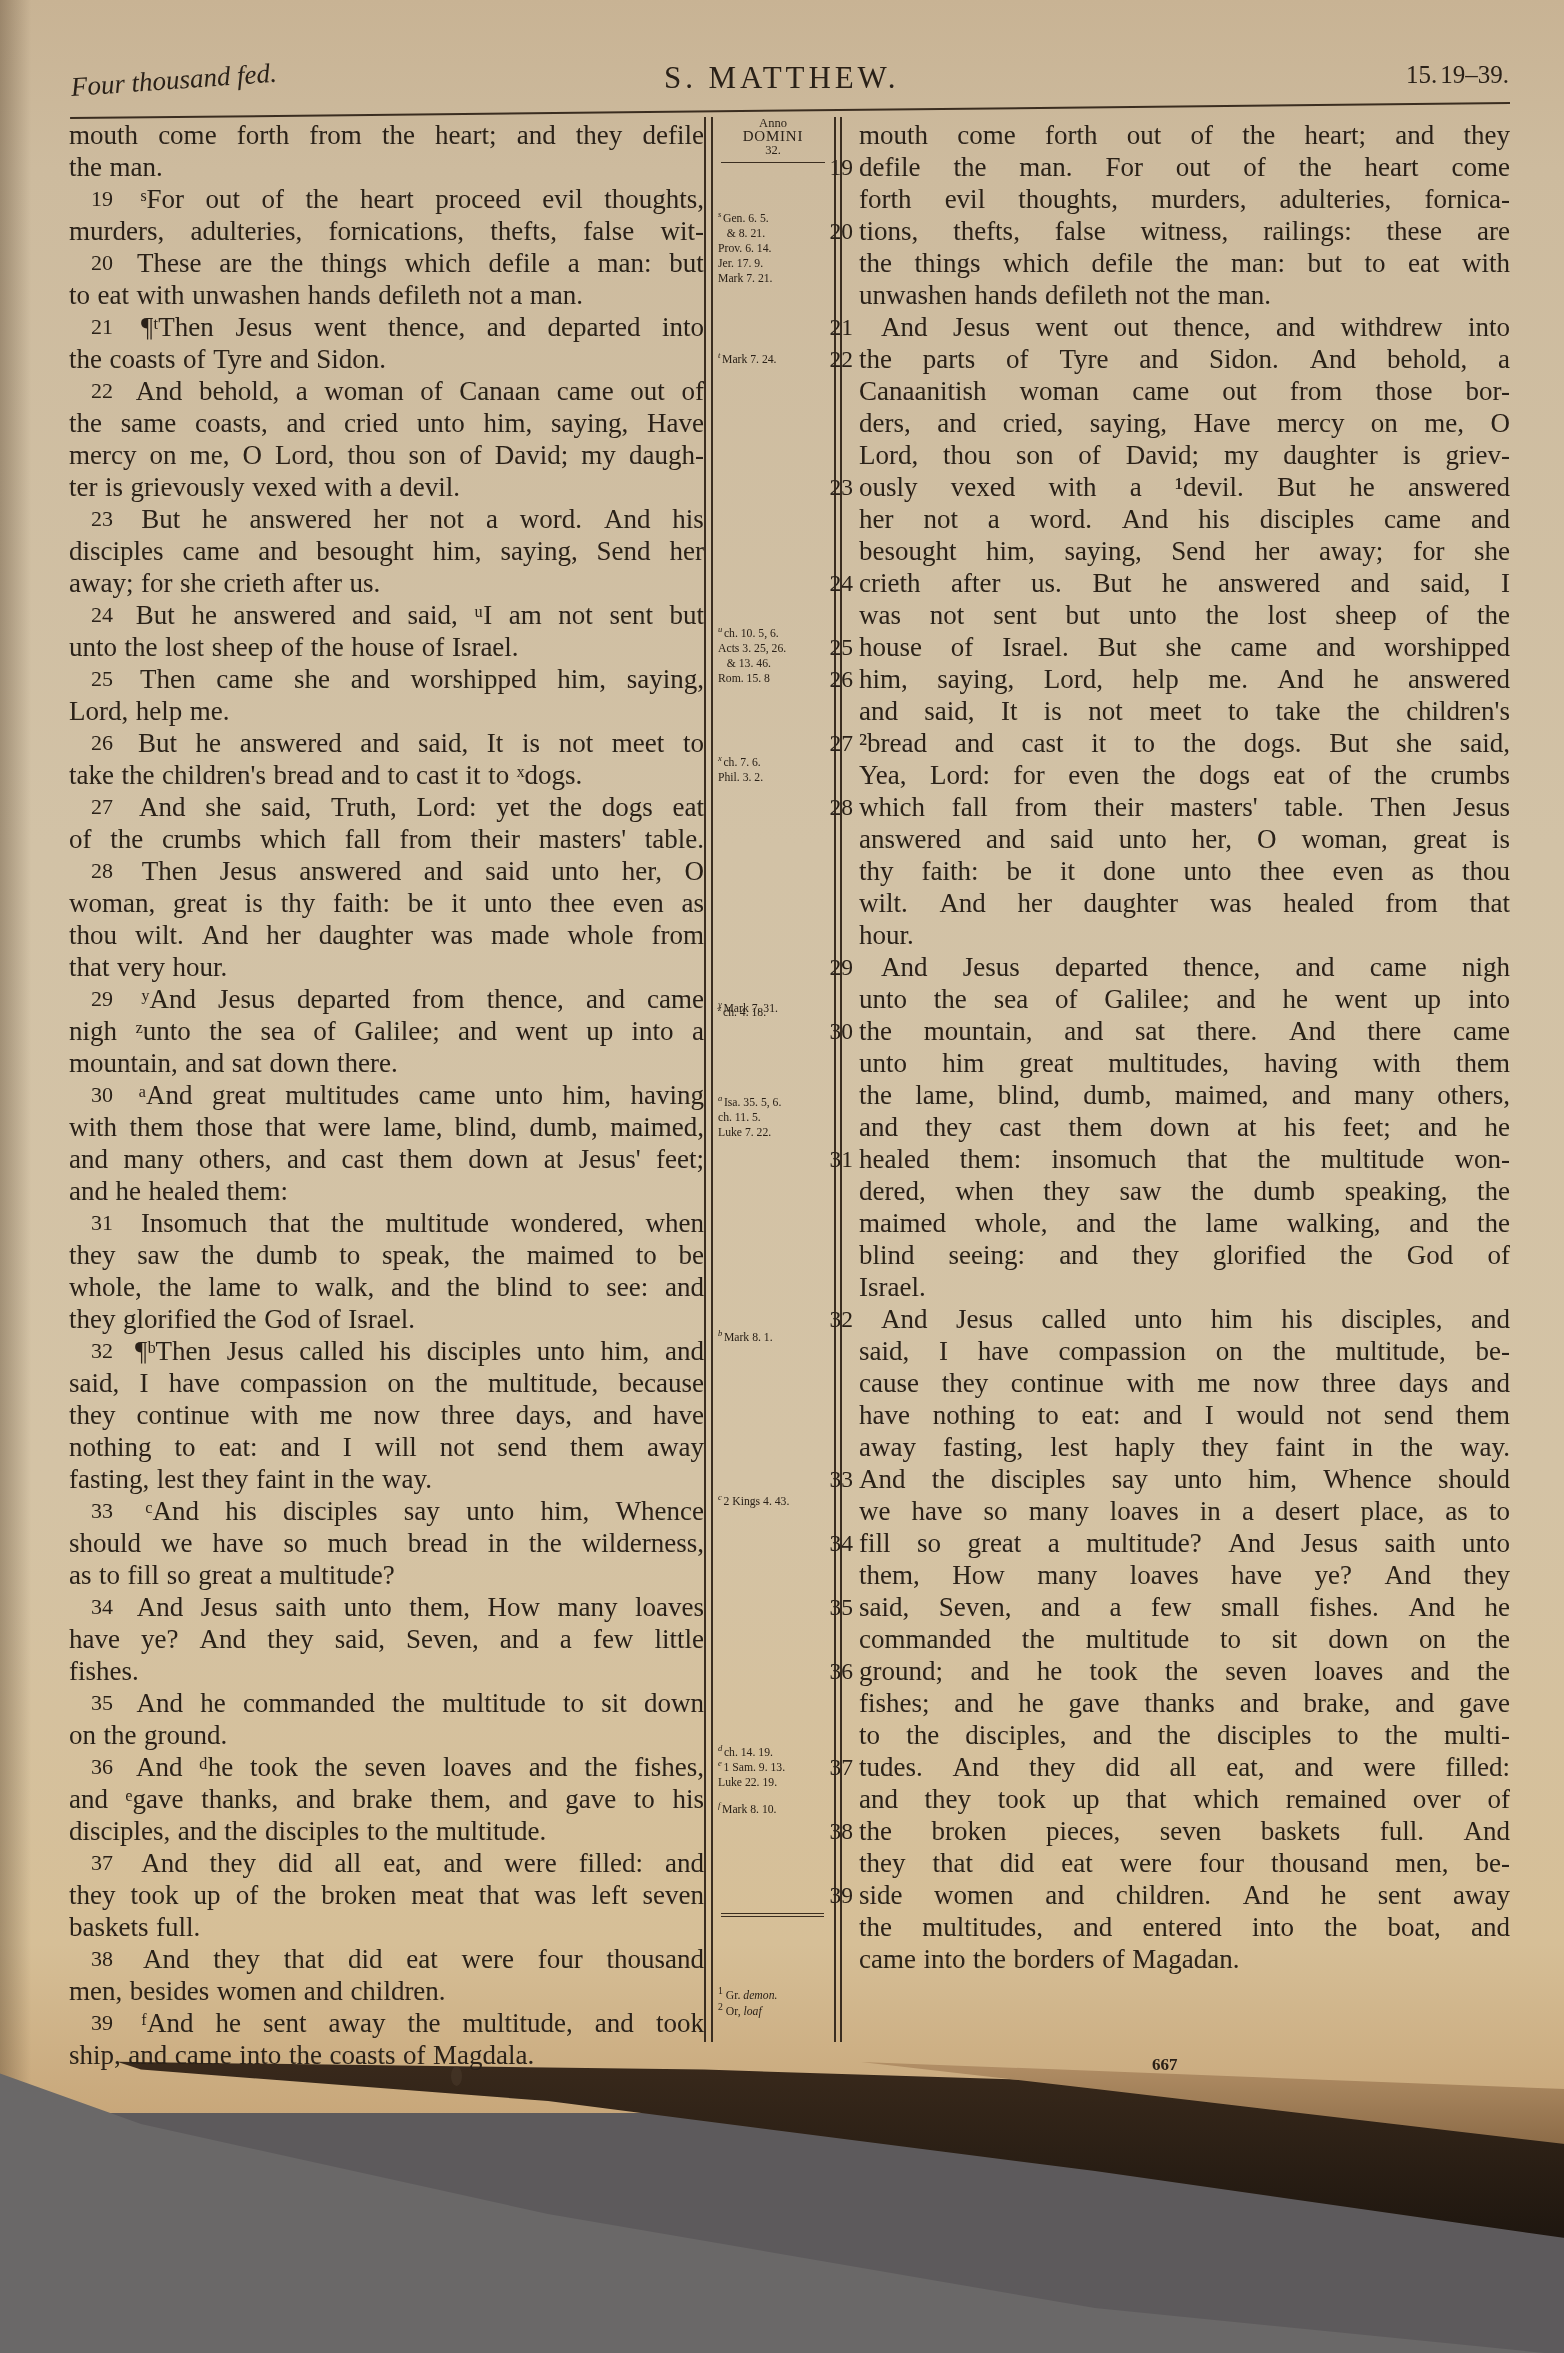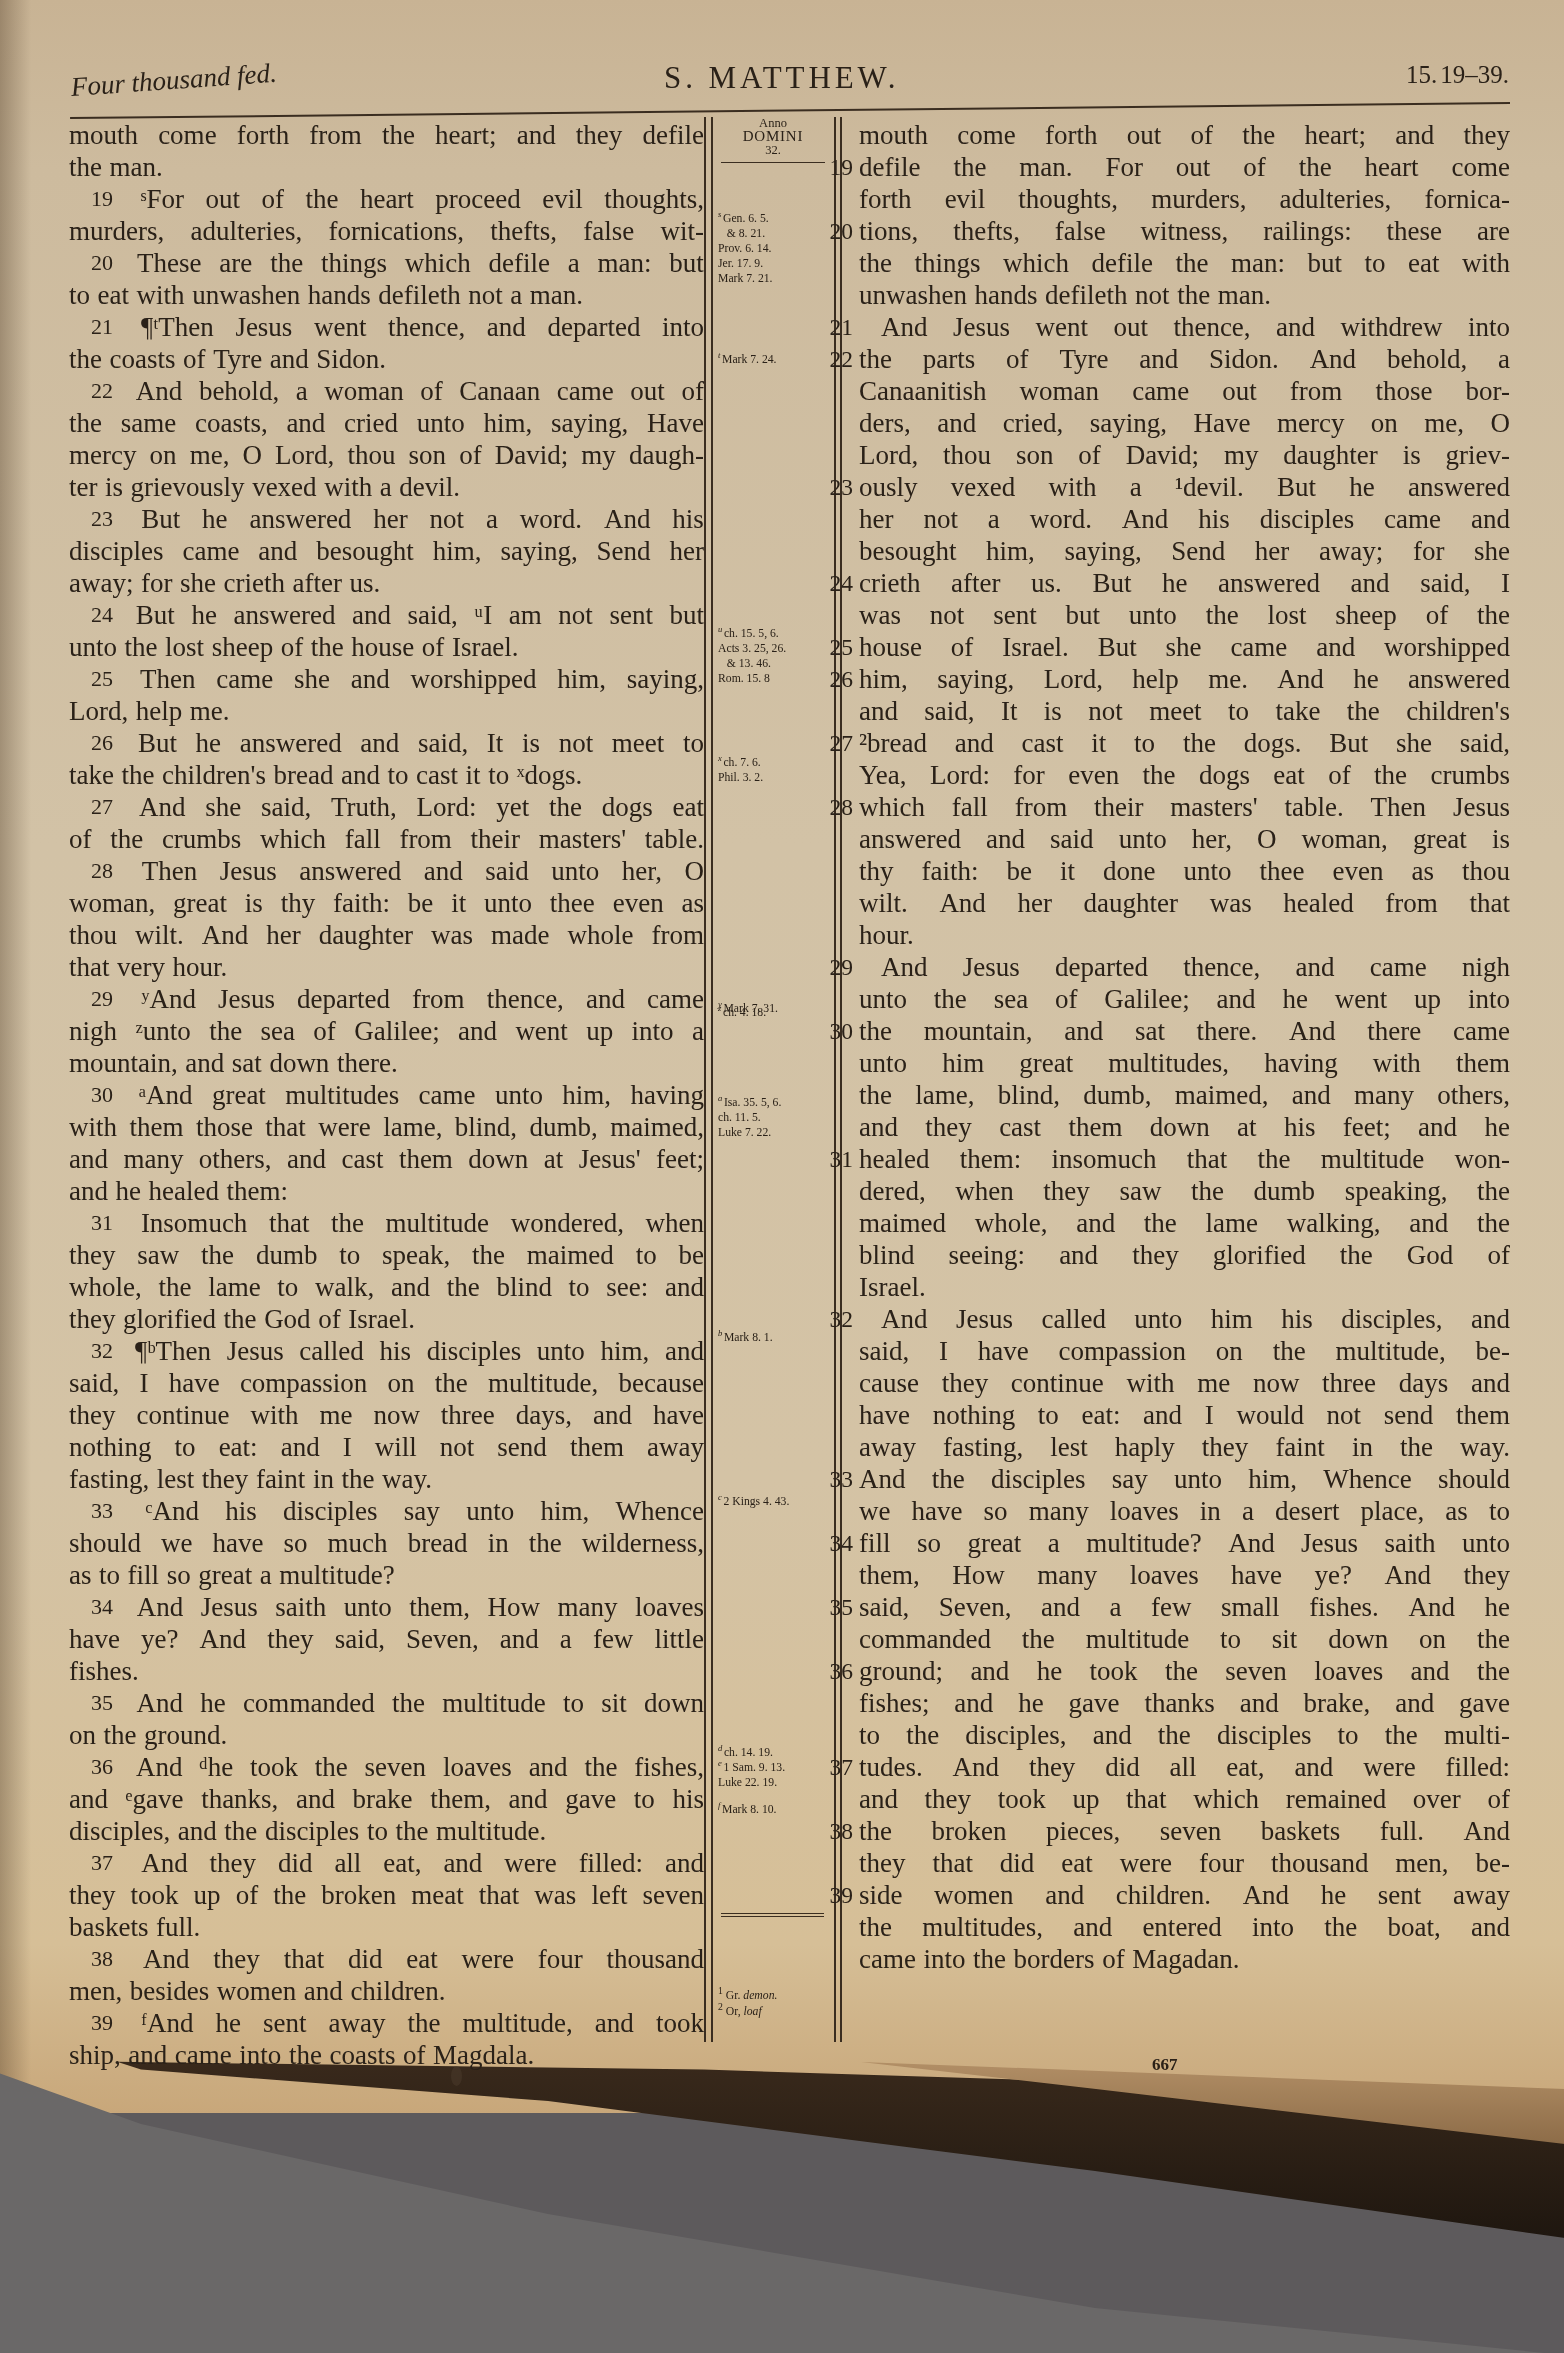--- a/index.html
+++ b/index.html
@@ -740,21 +740,21 @@
       <div class="ref"><span class="mk">s</span><span>Gen. 6. 5.</span></div>
       <div class="ref"><span>&nbsp;&nbsp;&nbsp;&amp; 8. 21.</span></div>
       <div class="ref"><span>Prov. 6. 14.</span></div>
       <div class="ref"><span>Jer. 17. 9.</span></div>
       <div class="ref"><span>Mark 7. 21.</span></div>
     </div>
     <div class="ref-block" style="top: 231px;">
       <div class="ref"><span class="mk">t</span><span>Mark 7. 24.</span></div>
     </div>
     <div class="ref-block" style="top: 505px;">
-      <div class="ref"><span class="mk">u</span><span>ch. 15. 5, 6.</span></div>
+      <div class="ref"><span class="mk">u</span><span>ch. 10. 5, 6.</span></div>
       <div class="ref"><span>Acts 3. 25, 26.</span></div>
       <div class="ref"><span>&nbsp;&nbsp;&nbsp;&amp; 13. 46.</span></div>
       <div class="ref"><span>Rom. 15. 8</span></div>
     </div>
     <div class="ref-block" style="top: 634px;">
       <div class="ref"><span class="mk">x</span><span>ch. 7. 6.</span></div>
       <div class="ref"><span>Phil. 3. 2.</span></div>
     </div>
     <div class="ref-block" style="top: 880px;">
       <div class="ref"><span class="mk">y</span><span>Mark 7. 31.</span></div>

